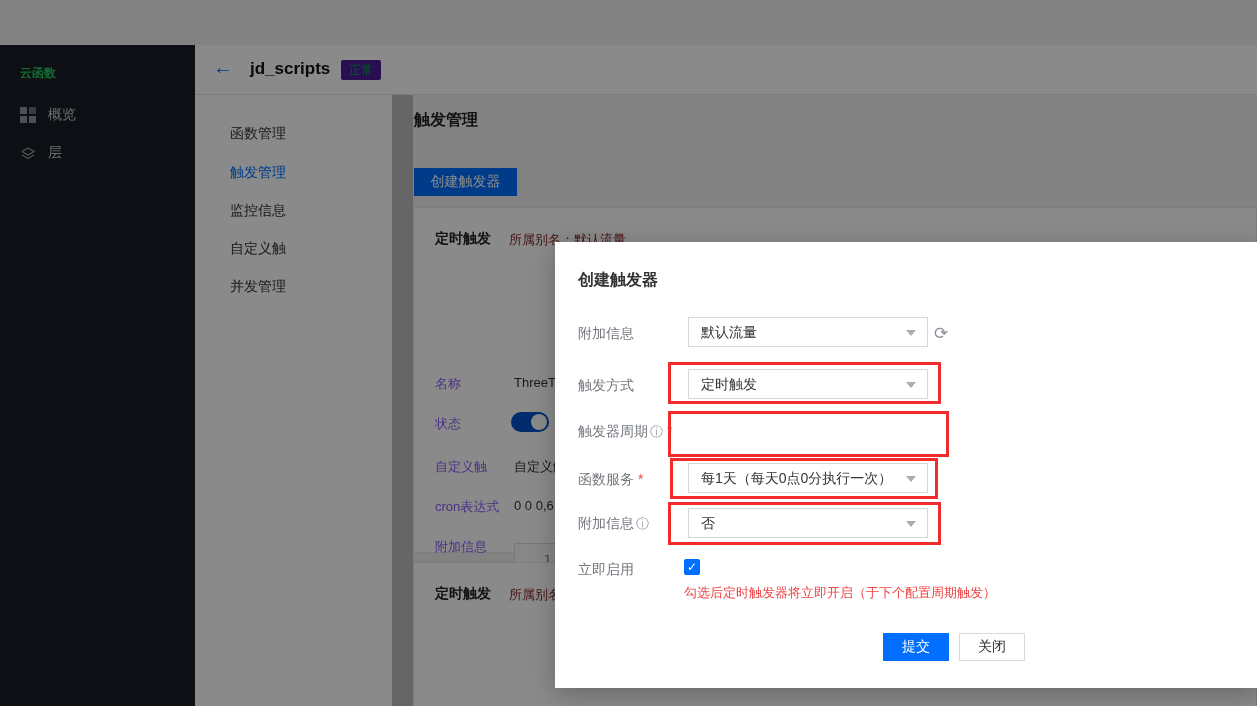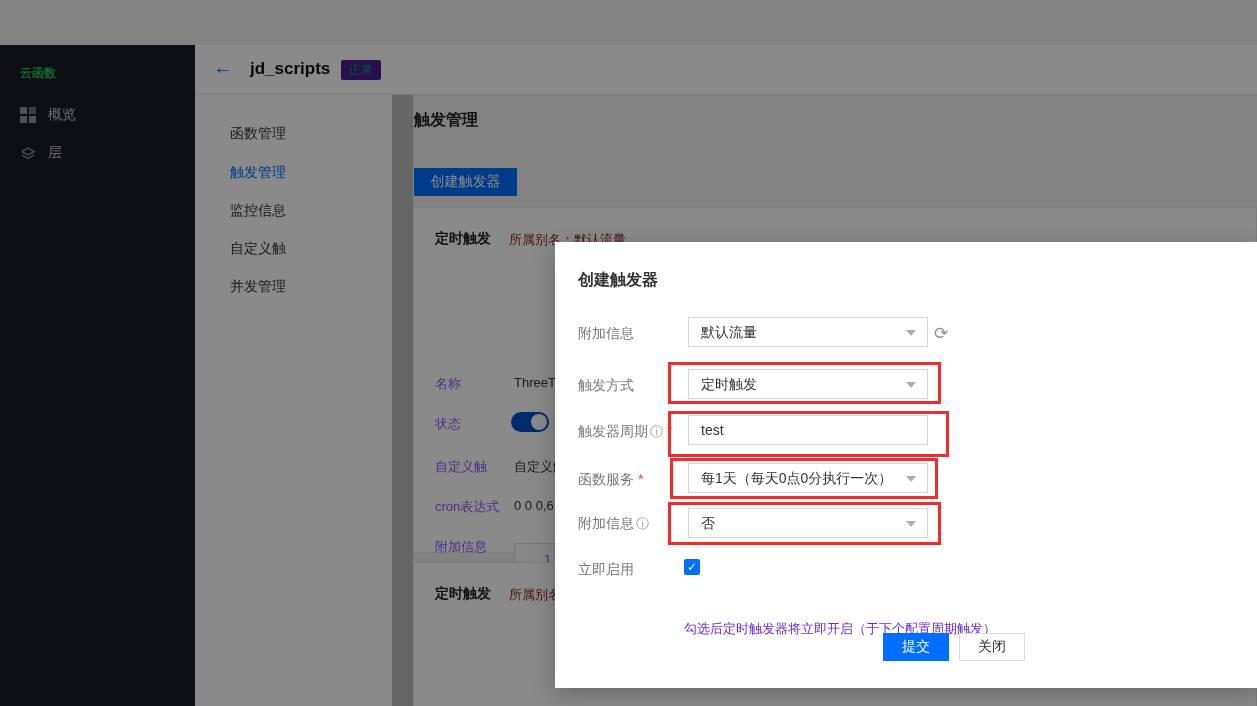--- a/index.html
+++ b/index.html
@@ -70,21 +70,21 @@
   .m-select { line-height:28px; padding-left:12px; cursor:pointer; }
   .m-select .sel-caret { position:absolute; right:11px; top:12px; width:0; height:0; border-left:5px solid transparent; border-right:5px solid transparent; border-top:6px solid #a8adb3; }
   .m-input { padding-left:12px; font-family:"Liberation Sans","DejaVu Sans",sans-serif; outline:none; }
   .refresh-ico { position:absolute; left:379px; top:81px; font-size:17px; color:#8a9099; cursor:pointer; }
   .redbox { position:absolute; border:3px solid #f22c2c; pointer-events:none; z-index:5; }
   .rb2 { left:113px; top:120px; width:273px; height:42px; }
   .rb3 { left:113px; top:169px; width:281px; height:46px; }
   .rb4 { left:115px; top:216px; width:268px; height:41px; }
   .rb5 { left:113px; top:260px; width:273px; height:43px; }
   .m-checkbox { position:absolute; left:129px; top:317px; width:16px; height:16px; background:#006eff; border-radius:2px; color:#fff; font-size:12px; line-height:16px; text-align:center; cursor:pointer; }
-  .m-note { position:absolute; left:129px; top:342px; font-size:13px; color:#6d28d9; white-space:nowrap;margin-top:36px; }
+  .m-note { position:absolute; left:129px; top:342px; font-size:13px; color:#ef4444; white-space:nowrap; }
   .m-submit { position:absolute; left:328px; top:391px; width:66px; height:28px; background:#006eff; color:#fff; border:none; font-size:14px; cursor:pointer; }
   .m-close { position:absolute; left:404px; top:391px; width:66px; height:28px; background:#fff; color:#333; border:1px solid #d8dadd; font-size:14px; cursor:pointer; }
 
   svg { display:block; }
 </style>
 </head>
 <body>
 
 <div id="stage">
 
@@ -177,21 +177,20 @@
     </div>
     <div class="m-select" style="top:127px">
       <span>定时触发</span>
       <span class="sel-caret"></span>
     </div>
     <div class="redbox rb2"></div>
 
     <div class="m-label" style="top:181px">
       <span>触发器周期</span><span class="info-ico">ⓘ</span><span class="req">*</span>
     </div>
-    <input class="m-input" style="top: 173px;" value="test">
     <div class="redbox rb3"></div>
 
     <div class="m-label" style="top:229px">
       <span>函数服务</span><span class="req">*</span>
     </div>
     <div class="m-select" style="top:221px">
       <span>每1天（每天0点0分执行一次）</span>
       <span class="sel-caret"></span>
     </div>
     <div class="redbox rb4"></div>

